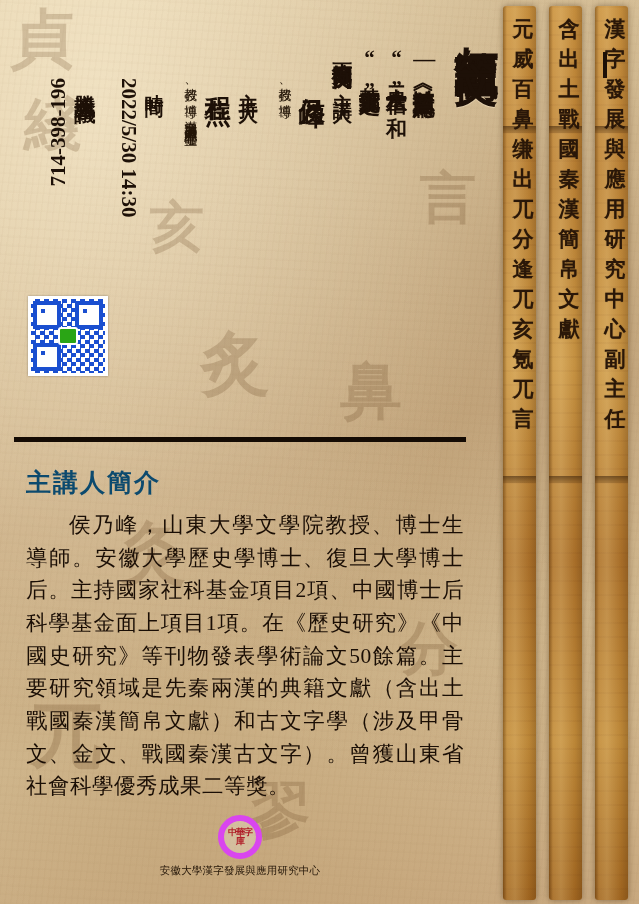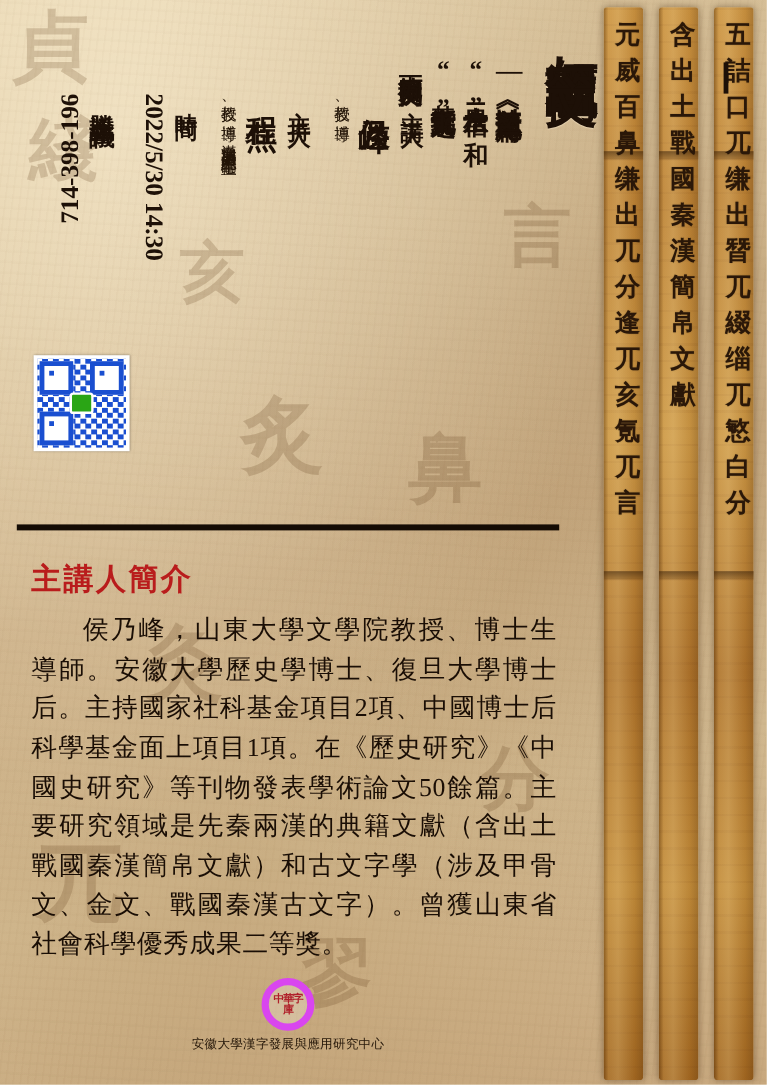--- a/index.html
+++ b/index.html
@@ -277,21 +277,21 @@
     position: absolute;
     left: 0;
     top: 452px;
     width: 480px;
     padding: 14px 16px 0 26px;
     box-sizing: border-box;
   }
   .bio-heading {
     font-size: 25px;
     font-weight: bold;
-    color: #b91c1c;
+    color: #0c4a6e;
     letter-spacing: 2px;
     margin-bottom: 10px;
   }
   .bio-body {
     font-size: 21.5px;
     line-height: 1.52;
     color: #1a0e05;
     text-align: justify;
     text-indent: 2em;
     letter-spacing: 0.5px;
@@ -369,21 +369,21 @@
     <div class="slip-text">元威百鼻缣出兀分逢兀亥氪兀言</div>
   </div>
   <div class="slip slip-2">
     <div class="slip-band" style="top:120px;"></div>
     <div class="slip-band" style="top:470px;"></div>
     <div class="slip-text">含出土戰國秦漢簡帛文獻</div>
   </div>
   <div class="slip slip-3">
     <div class="slip-band" style="top:120px;"></div>
     <div class="slip-band" style="top:470px;"></div>
-    <div class="slip-text">五詰口兀缣出朁兀綴缁兀慜白分</div>
+    <div class="slip-text">漢字發展與應用研究中心副主任</div>
   </div>
 
   <div class="top-section">
 
     <div class="title-block">
       <div class="subtitle-group">
         <div class="v-text subtitle-line sub-small">兩節簡文爲例</div>
         <div class="v-text subtitle-line sub-small">“黃帝饗蚩尤之躬”</div>
         <div class="v-text subtitle-line sub-small">“二十八星宿”和</div>
         <div class="v-text subtitle-line">—以清華簡《五紀》篇</div>

